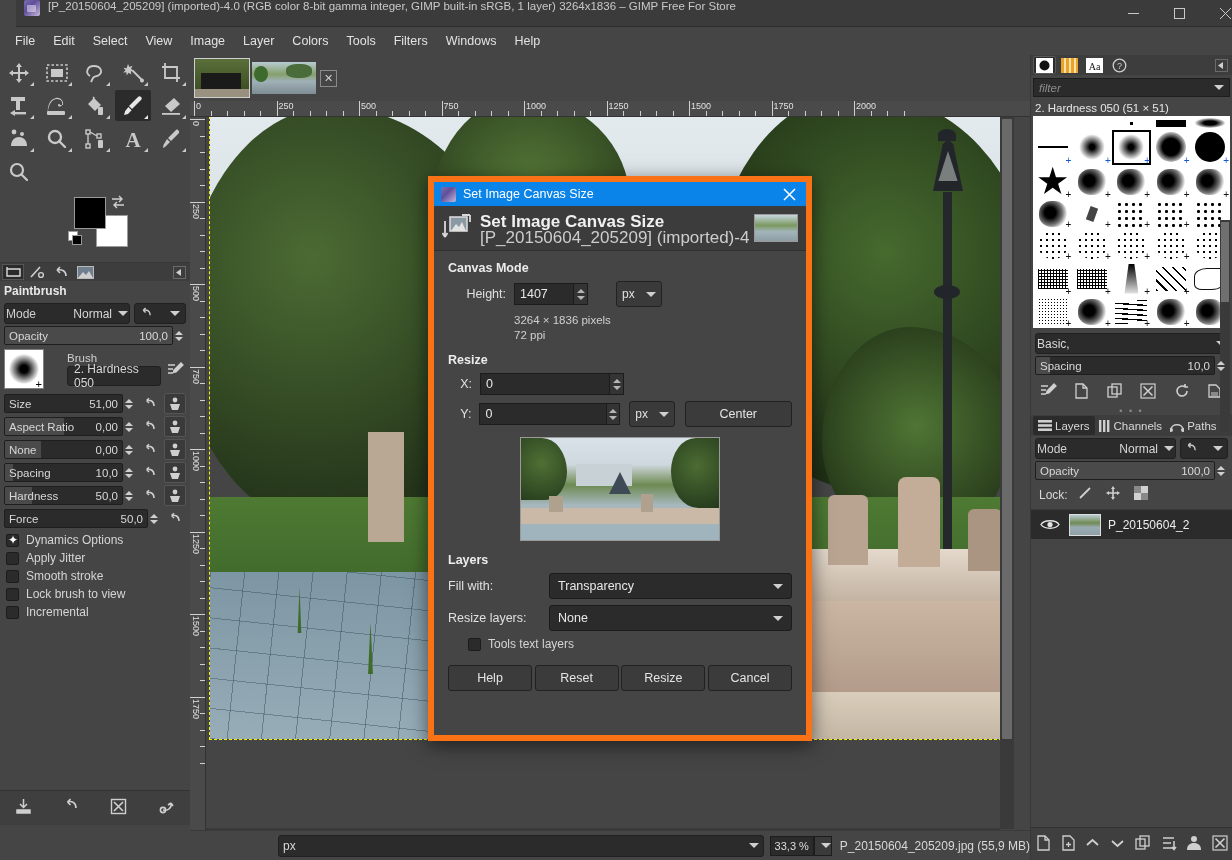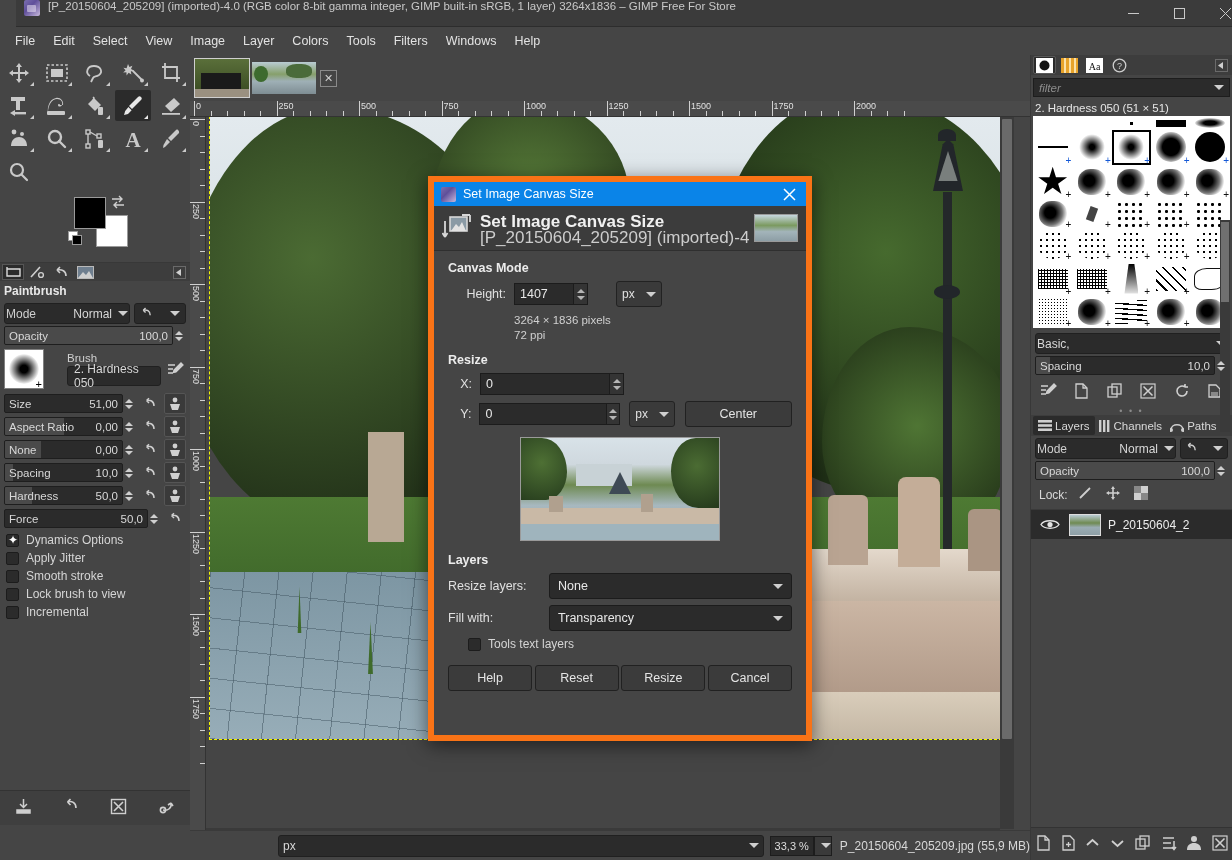--- a/index.html
+++ b/index.html
@@ -1286,35 +1286,35 @@
         <div style="position:absolute;left:88px;top:34px;width:22px;height:22px;background:#3e4a55;clip-path:polygon(50% 0,100% 100%,0 100%);"></div>
         <div style="position:absolute;left:0;top:70px;width:200px;height:16px;background:#c9b9a6;"></div>
         <div style="position:absolute;left:0;top:86px;width:200px;height:18px;background:#9fb4bd;"></div>
         <div style="position:absolute;left:28px;top:58px;width:14px;height:16px;background:#b0a08e;"></div>
         <div style="position:absolute;left:120px;top:56px;width:12px;height:18px;background:#b0a08e;"></div>
       </div>
 
       <div class="sec-title" style="margin-top:12px;">Layers</div>
 
       <div class="f-row">
+        <span class="f-lbl" style="width:96px;text-align:left;">Fill with:</span>
+        <span class="dd">
+          <span>Transparency</span>
+          <i class="chev"></i>
+        </span>
+      </div>
+
+      <div class="f-row">
         <span class="f-lbl" style="width:96px;text-align:left;">Resize layers:</span>
         <span class="dd">
           <span>None</span>
           <i class="chev"></i>
         </span>
       </div>
 
-      <div class="f-row">
-        <span class="f-lbl" style="width:96px;text-align:left;">Fill with:</span>
-        <span class="dd">
-          <span>Transparency</span>
-          <i class="chev"></i>
-        </span>
-      </div>
-
       <div class="check-row" style="margin-left:20px;">
         <span class="cbox"></span>
         <span>Tools text layers</span>
       </div>
 
       <div class="btnrow">
         <span class="dbtn">Help</span>
         <span class="dbtn">Reset</span>
         <span class="dbtn">Resize</span>
         <span class="dbtn">Cancel</span>

